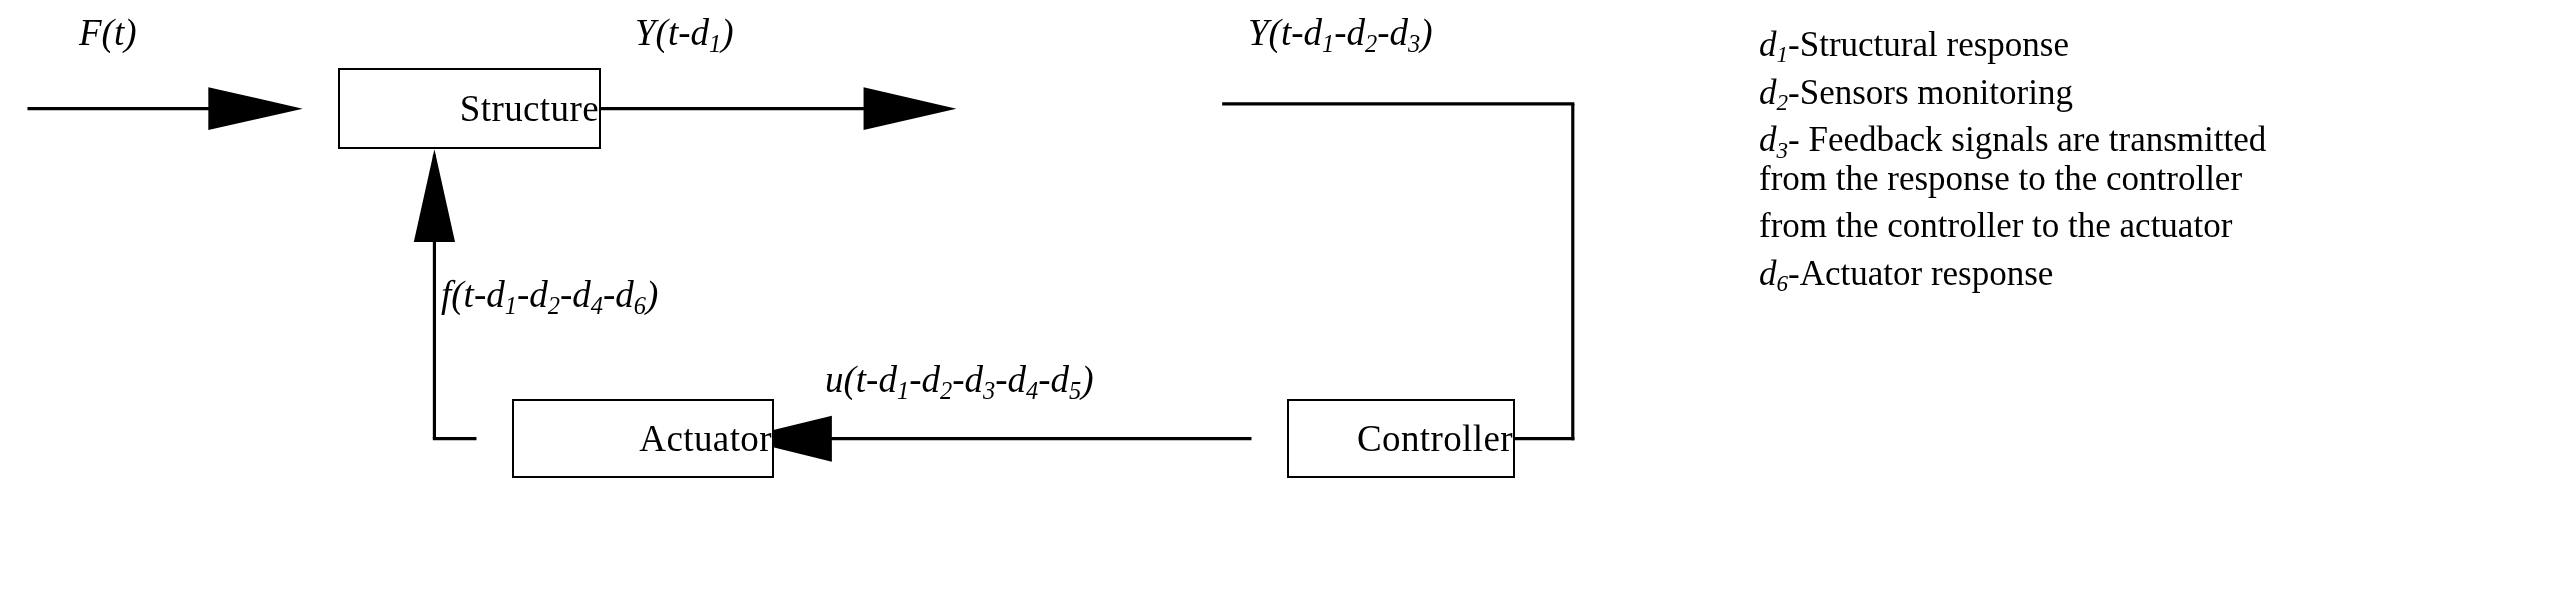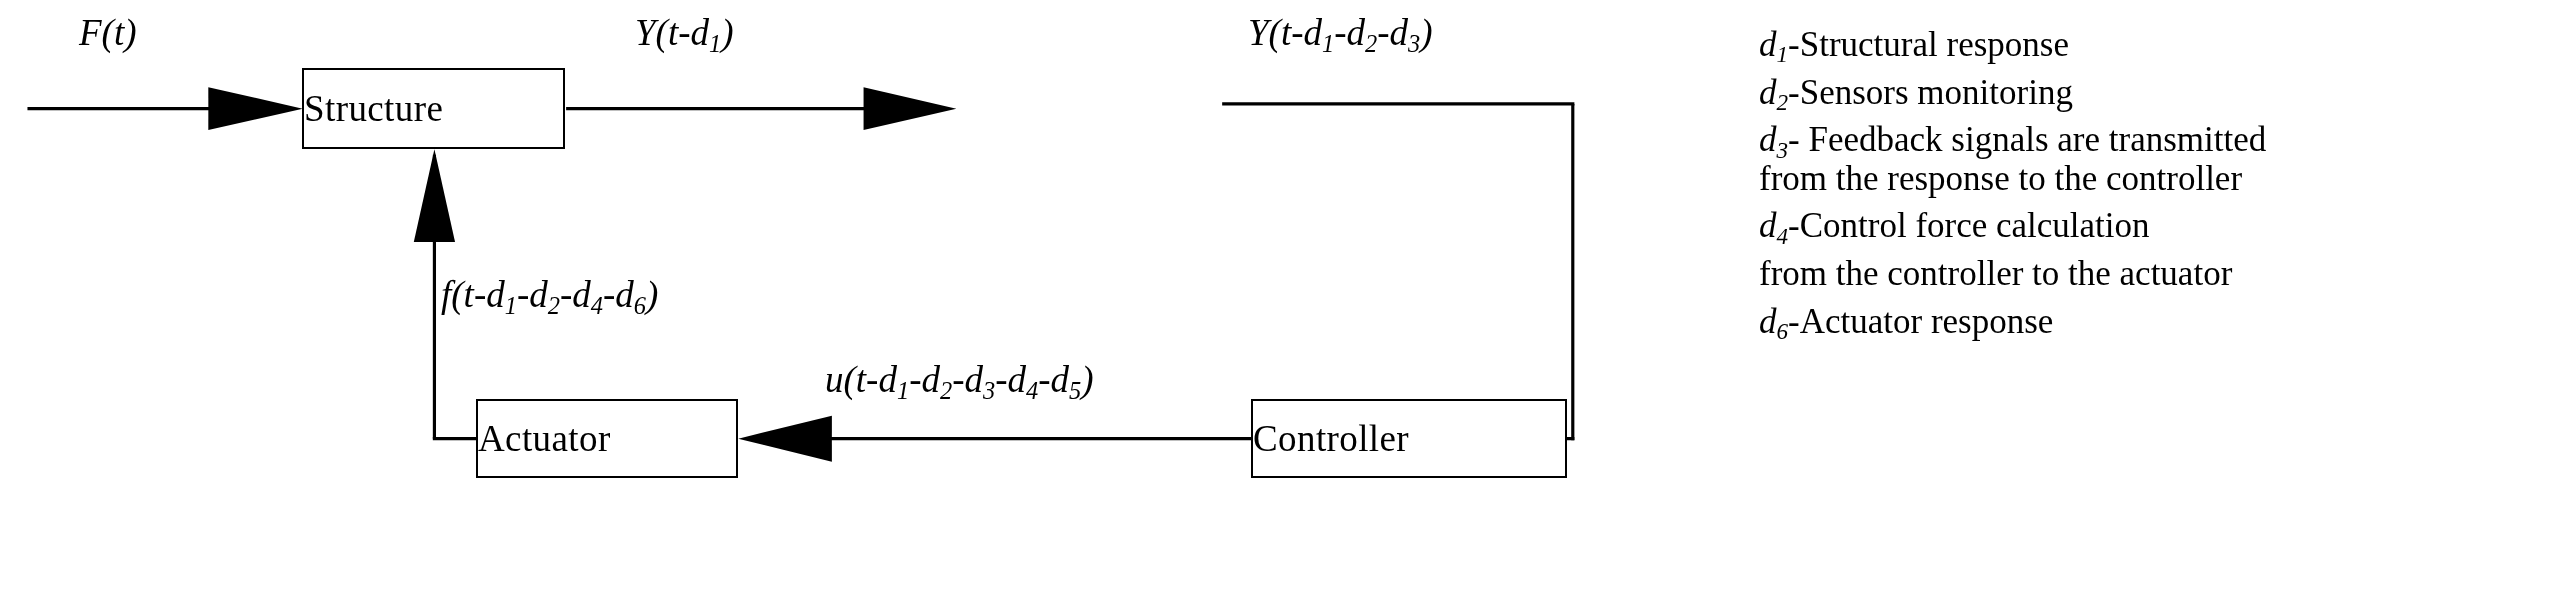--- a/index.html
+++ b/index.html
@@ -5,32 +5,33 @@
   html,body{margin:0;padding:0;background:#ffffff;}
   body{width:2576px;height:591px;font-family:"Liberation Serif",serif;color:#000;}
   #stage{position:relative;width:2576px;height:591px;overflow:hidden;background:#fff;}
 
   #svg-layer{position:absolute;left:0;top:0;width:2576px;height:591px;}
 
   .node{
     position:absolute;
     border:2.4px solid #000;
     background:#fff;
-    display:flex;align-items:center;justify-content:flex-start;
+    display:flex;align-items:center;justify-content:flex-end;
     font-family:"Liberation Serif",serif;
     font-size:37px;
     line-height:1;
     color:#000;
     box-sizing:border-box;
     letter-spacing:0.4px;
+    margin-left:36px;
   }
   #node-structure{left:302px;top:68px;width:263px;height:81px;}
   #node-sensors  {left:956px;top:68px;width:266px;height:81px;}
   #node-actuator {left:476px;top:399px;width:262px;height:79px;}
-  #node-controller{left:1251px;top:399px;width:316px;height:79px;}
+  #node-controller{left:1251px;top:399px;width:228px;height:79px;}
 
   .edge-label{
     position:absolute;
     font-family:"Liberation Serif",serif;
     font-style:italic;
     font-size:37px;
     line-height:1;
     white-space:nowrap;
     color:#000;
   }
@@ -115,19 +116,18 @@
 
   <div class="edge-label" id="label-u">u(t-d<sub>1</sub>-d<sub>2</sub>-d<sub>3</sub>-d<sub>4</sub>-d<sub>5</sub>)</div>
 
   <div class="edge-label" id="label-f">f(t-d<sub>1</sub>-d<sub>2</sub>-d<sub>4</sub>-d<sub>6</sub>)</div>
 
   <div id="legend">
       <div class="legend-line"><i>d<sub>1</sub></i><span>-Structural response</span></div>
       <div class="legend-line"><i>d<sub>2</sub></i><span>-Sensors monitoring</span></div>
       <div class="legend-line wrapped"><i>d<sub>3</sub></i><span>- Feedback signals are transmitted</span></div>
       <div class="legend-line cont">from the response to the controller</div>
-      <div class="legend-line"><i>d<sub>4</sub></i><span>-Control force calculation</span></div>
       <div class="legend-line cont">from the controller to the actuator</div>
       <div class="legend-line"><i>d<sub>6</sub></i><span>-Actuator response</span></div>
     </div>
 
 </div>
 
 
 </body></html>

